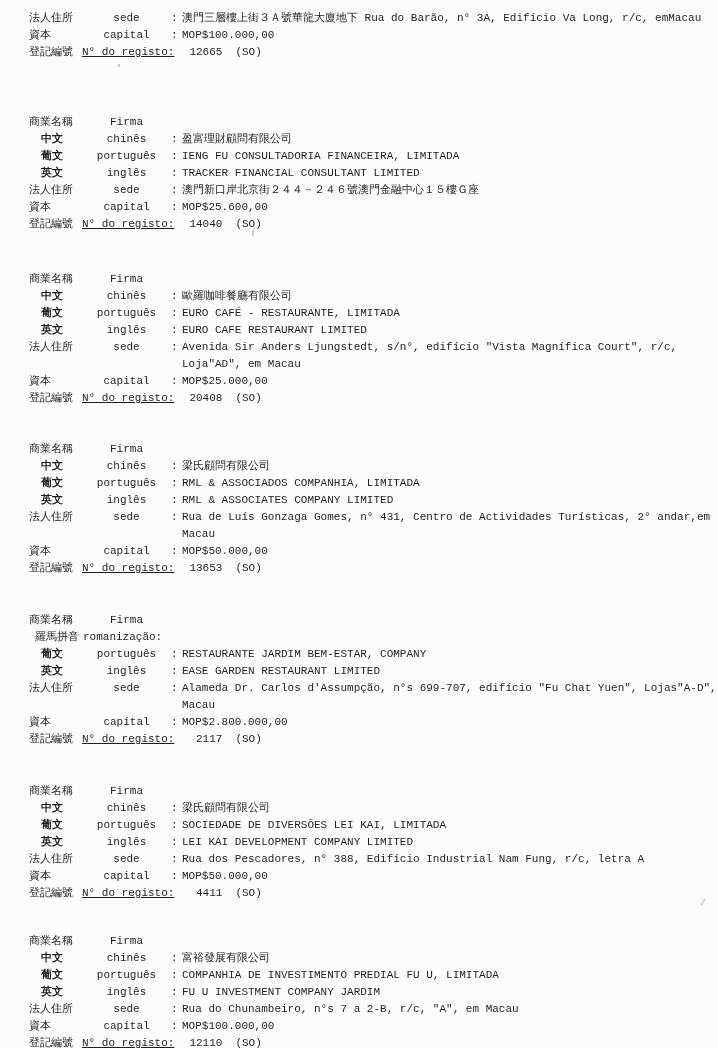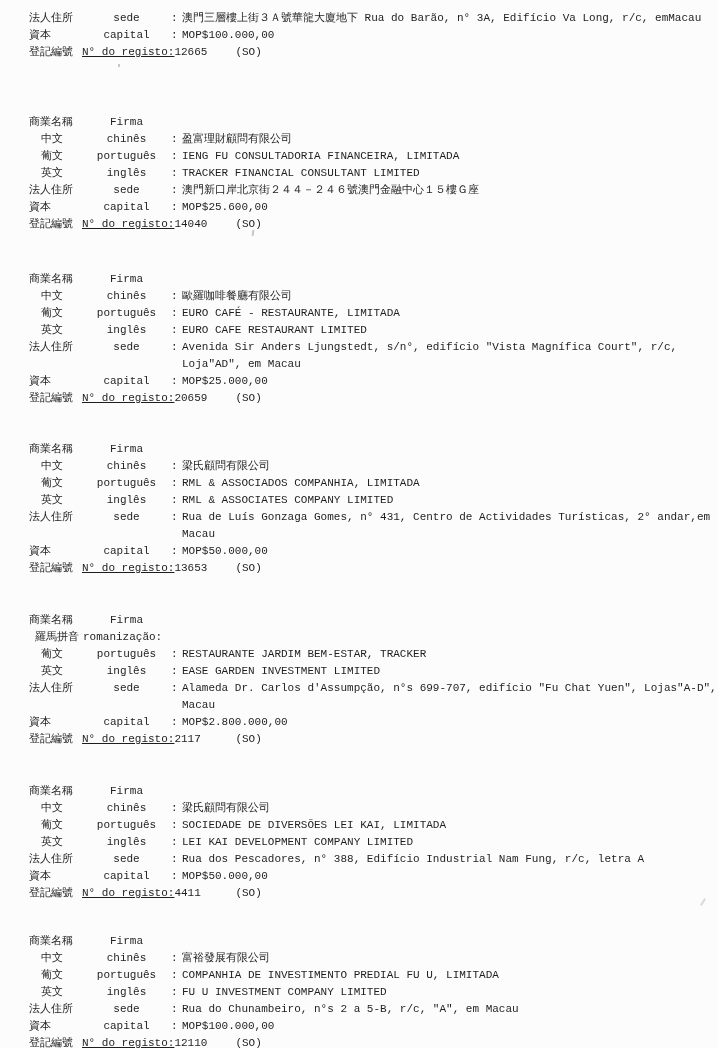--- a/index.html
+++ b/index.html
@@ -5,30 +5,30 @@
   html,body{margin:0;padding:0;}
   body{
     width:718px;height:1048px;position:relative;overflow:hidden;
     background:#fcfcfc;color:#1e1e1e;
     font-family:"Liberation Mono","DejaVu Sans Mono",monospace;
     font-size:11px;line-height:17px;
   }
   .block{position:absolute;left:4px;width:718px;margin-left:15px;}
   .row{display:flex;align-items:flex-start;}
   .c1{flex:none;width:53px;padding-left:10px;white-space:nowrap;overflow:visible;}
-  .c1.ind{padding-left:22px;width:41px;}
+  .c1.ind{padding-left:22px;width:41px;font-weight:bold;}
   .c1r{flex:none;width:48px;padding-left:16px;white-space:nowrap;}
   .c2{flex:none;width:89px;white-space:nowrap;text-align:center;}
   .c2r{flex:none;width:93px;white-space:nowrap;}
   .c3{flex:1;display:flex;min-width:0;}
   .colon{flex:none;width:11px;}
   .vlines{flex:1;min-width:0;}
   .vline{min-height:17px;white-space:pre-wrap;}
   .reglab{flex:none;white-space:nowrap;text-decoration:underline;}
-  .rnum{flex:none;width:48px;text-align:left;white-space:pre;}
+  .rnum{flex:none;width:48px;text-align:right;white-space:pre;}
   .rsuf{flex:none;margin-left:13px;white-space:nowrap;}
   .artifact{position:absolute;background:#9a9a9a;opacity:.55;}
 </style>
 </head>
 <body>
 
 <section class="block" style="top:10px">
   <div class="row">
     <span class="c1">法人住所</span>
     <span class="c2">sede</span>
@@ -147,21 +147,21 @@
     <span class="c1">資本</span>
     <span class="c2">capital</span>
     <span class="c3">
         <span class="colon">:</span>
         <span class="vlines"><span class="vline">MOP$25.000,00</span></span>
       </span>
   </div>
   <div class="row">
     <span class="c1">登記編號</span>
     <span class="reglab">N° do registo:</span>
-    <span class="rnum">20659</span>
+    <span class="rnum">20408</span>
     <span class="rsuf">(SO)</span>
   </div>
 </section>
 
 <section class="block" style="top:441px">
   <div class="row">
     <span class="c1">商業名稱</span>
     <span class="c2">Firma</span>
   </div>
   <div class="row">
@@ -219,29 +219,29 @@
   </div>
   <div class="row">
     <span class="c1r">羅馬拼音</span>
     <span class="c2r">romanização:</span>
   </div>
   <div class="row">
     <span class="c1 ind">葡文</span>
     <span class="c2">português</span>
     <span class="c3">
         <span class="colon">:</span>
-        <span class="vlines"><span class="vline">RESTAURANTE JARDIM BEM-ESTAR, TRACKER</span></span>
-      </span>
-  </div>
-  <div class="row">
-    <span class="c1 ind">英文</span>
-    <span class="c2">inglês</span>
-    <span class="c3">
-        <span class="colon">:</span>
-        <span class="vlines"><span class="vline">EASE GARDEN INVESTMENT LIMITED</span></span>
+        <span class="vlines"><span class="vline">RESTAURANTE JARDIM BEM-ESTAR, COMPANY</span></span>
+      </span>
+  </div>
+  <div class="row">
+    <span class="c1 ind">英文</span>
+    <span class="c2">inglês</span>
+    <span class="c3">
+        <span class="colon">:</span>
+        <span class="vlines"><span class="vline">EASE GARDEN RESTAURANT LIMITED</span></span>
       </span>
   </div>
   <div class="row">
     <span class="c1">法人住所</span>
     <span class="c2">sede</span>
     <span class="c3">
         <span class="colon">:</span>
         <span class="vlines"><span class="vline">Alameda Dr. Carlos d'Assumpção, n°s 699-707, edifício "Fu Chat Yuen", Lojas</span><span class="vline">"A-D", em Macau</span></span>
       </span>
   </div>
@@ -333,29 +333,29 @@
     <span class="c3">
         <span class="colon">:</span>
         <span class="vlines"><span class="vline">COMPANHIA DE INVESTIMENTO PREDIAL FU U, LIMITADA</span></span>
       </span>
   </div>
   <div class="row">
     <span class="c1 ind">英文</span>
     <span class="c2">inglês</span>
     <span class="c3">
         <span class="colon">:</span>
-        <span class="vlines"><span class="vline">FU U INVESTMENT COMPANY LIMITED</span></span>
-      </span>
-  </div>
-  <div class="row">
-    <span class="c1">法人住所</span>
-    <span class="c2">sede</span>
-    <span class="c3">
-        <span class="colon">:</span>
-        <span class="vlines"><span class="vline">Rua do Chunambeiro, n°s 2 a 5-B, r/c, "A", em Macau</span></span>
+        <span class="vlines"><span class="vline">FU U INVESTMENT COMPANY JARDIM</span></span>
+      </span>
+  </div>
+  <div class="row">
+    <span class="c1">法人住所</span>
+    <span class="c2">sede</span>
+    <span class="c3">
+        <span class="colon">:</span>
+        <span class="vlines"><span class="vline">Rua do Chunambeiro, n°s 7 a 2-B, r/c, "A", em Macau</span></span>
       </span>
   </div>
   <div class="row">
     <span class="c1">資本</span>
     <span class="c2">capital</span>
     <span class="c3">
         <span class="colon">:</span>
         <span class="vlines"><span class="vline">MOP$100.000,00</span></span>
       </span>
   </div>

